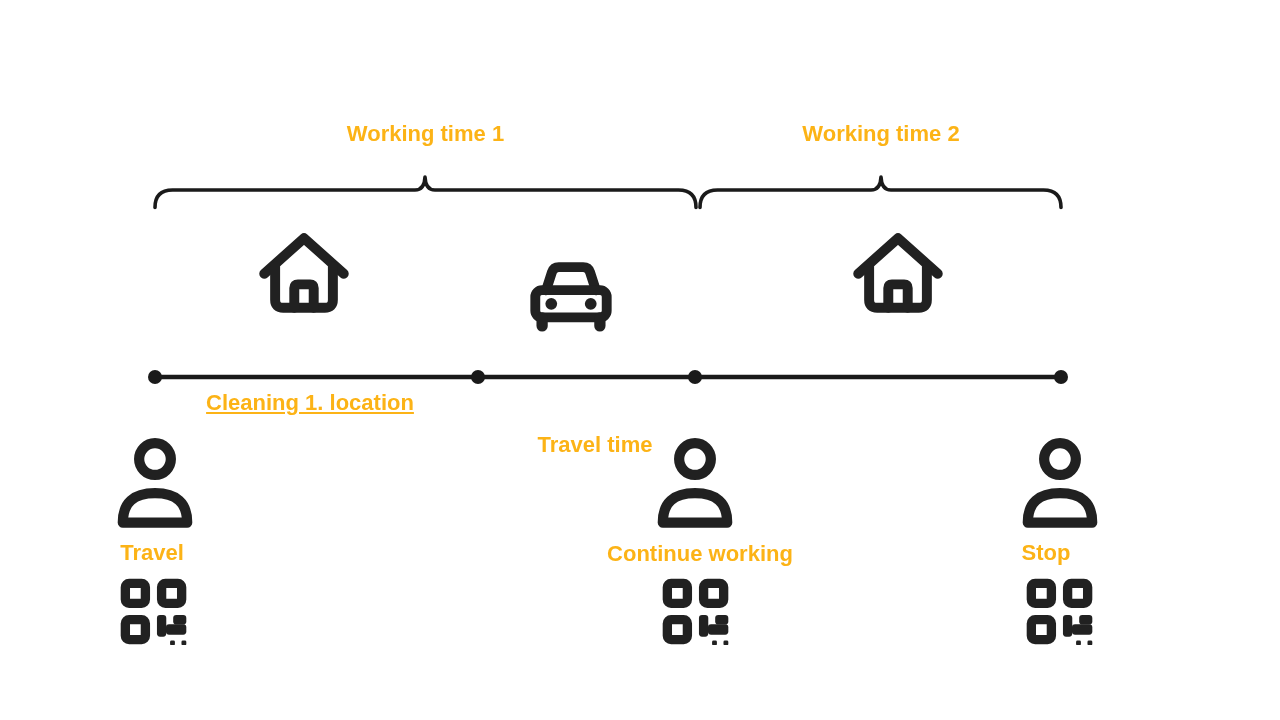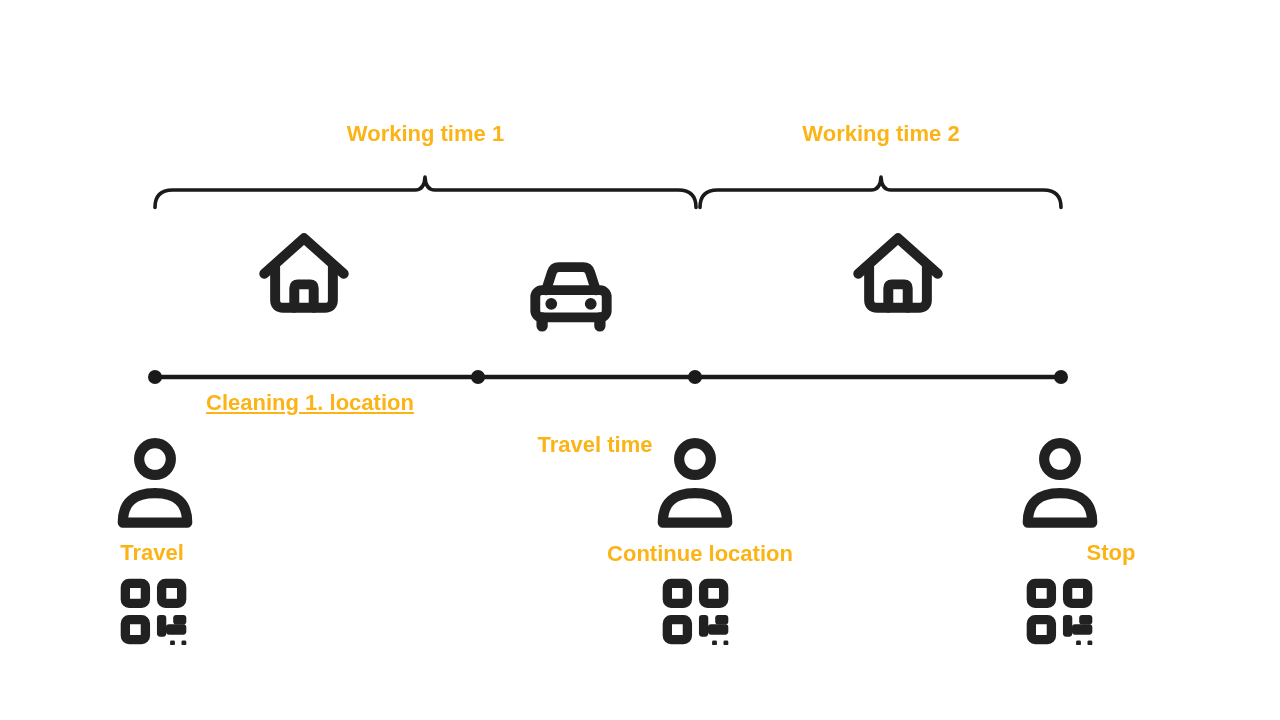--- a/index.html
+++ b/index.html
@@ -96,22 +96,22 @@
   <svg class="icon" style="left:655px;top:438px;" width="80" height="90" viewBox="3.8 2.3 16.4 18.4">
     <circle class="ink-stroke" cx="12" cy="6.6" r="3.25"></circle>
     <path class="ink-stroke" d="M5.4 19.6 Q5.4 13.6 12 13.6 Q18.6 13.6 18.6 19.6 Z"></path>
   </svg>
   <svg class="icon" style="left:1020px;top:438px;" width="80" height="90" viewBox="3.8 2.3 16.4 18.4">
     <circle class="ink-stroke" cx="12" cy="6.6" r="3.25"></circle>
     <path class="ink-stroke" d="M5.4 19.6 Q5.4 13.6 12 13.6 Q18.6 13.6 18.6 19.6 Z"></path>
   </svg>
 
   <div class="lbl" style="left:77px;width:150px;top:540px;">Travel</div>
-  <div class="lbl" style="left:550px;width:300px;top:541px;">Continue location</div>
-  <div class="lbl" style="left:1036px;width:150px;top:540px;">Stop</div>
+  <div class="lbl" style="left:550px;width:300px;top:541px;">Continue working</div>
+  <div class="lbl" style="left:971px;width:150px;top:540px;">Stop</div>
 
   <svg class="icon" style="left:120px;top:578px;" width="67" height="67" viewBox="2.3 2.3 19.4 19.4">
     <rect class="qr-ring" x="3.85" y="3.85" width="5.8" height="5.8" rx="1.1"></rect>
     <rect class="qr-ring" x="14.35" y="3.85" width="5.8" height="5.8" rx="1.1"></rect>
     <rect class="qr-ring" x="3.85" y="14.35" width="5.8" height="5.8" rx="1.1"></rect>
     <rect class="ink-fill" x="13" y="13" width="2.7" height="6.3" rx="0.9"></rect>
     <rect class="ink-fill" x="17.7" y="13" width="3.8" height="2.8" rx="0.9"></rect>
     <rect class="ink-fill" x="15.6" y="15.7" width="5.9" height="3.0" rx="0.9"></rect>
     <rect class="ink-fill" x="16.8" y="20.4" width="1.4" height="1.4" rx="0.4"></rect>
     <rect class="ink-fill" x="20.1" y="20.4" width="1.4" height="1.4" rx="0.4"></rect>

